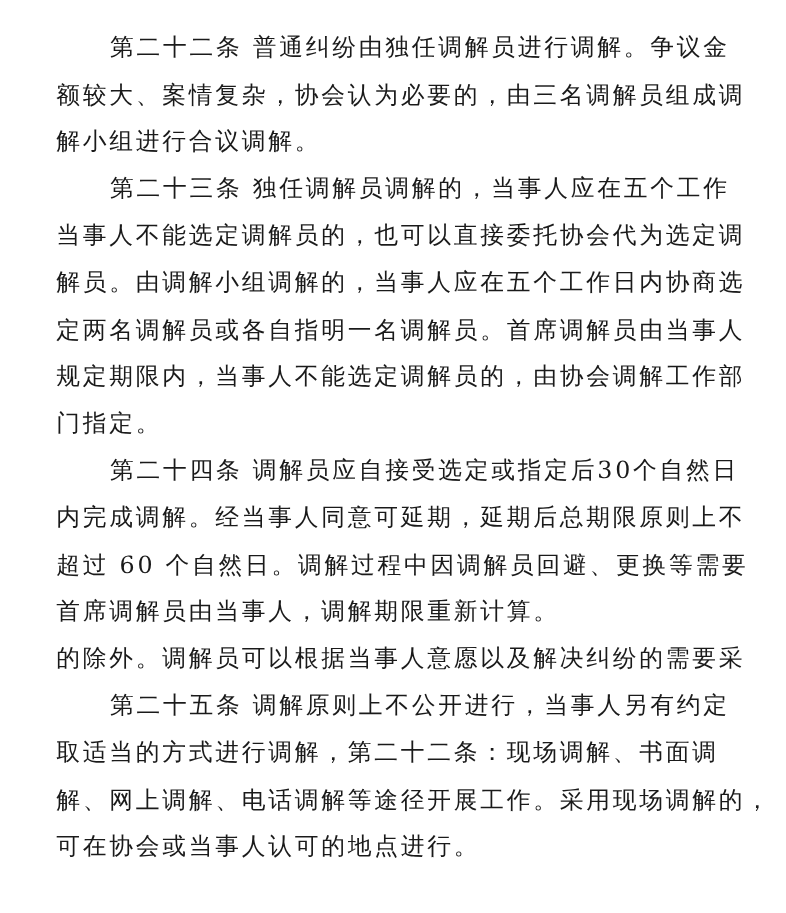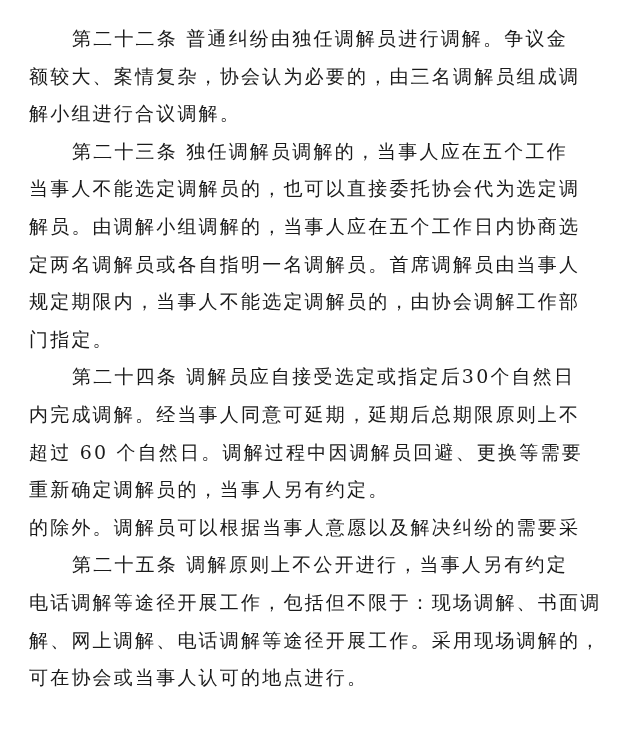--- a/index.html
+++ b/index.html
@@ -5,20 +5,21 @@
   html, body { margin: 0; padding: 0; background: #ffffff; }
   body { width: 629px; height: 730px; overflow: hidden; position: relative; }
   .doc {
     position: absolute; left: 29px; top: 20px; width: 570px;
     font-family: "DejaVu Serif", "Liberation Serif", serif;
     font-size: 19px; color: #1a1a1a;
   }
   .line {
     height: 37.6px; line-height: 37.6px; white-space: nowrap;
     letter-spacing: 2.2px;
+    margin-left: 16px;
   }
   .indent { padding-left: 43px; }
 </style>
 </head>
 <body>
 
 <div class="doc">
   <div>
     <div class="line indent">第二十二条 普通纠纷由独任调解员进行调解。争议金</div>
     <div class="line">额较大、案情复杂，协会认为必要的，由三名调解员组成调</div>
@@ -29,22 +30,22 @@
     <div class="line">当事人不能选定调解员的，也可以直接委托协会代为选定调</div>
     <div class="line">解员。由调解小组调解的，当事人应在五个工作日内协商选</div>
     <div class="line">定两名调解员或各自指明一名调解员。首席调解员由当事人</div>
     <div class="line">规定期限内，当事人不能选定调解员的，由协会调解工作部</div>
     <div class="line">门指定。</div>
   </div>
   <div>
     <div class="line indent">第二十四条 调解员应自接受选定或指定后30个自然日</div>
     <div class="line">内完成调解。经当事人同意可延期，延期后总期限原则上不</div>
     <div class="line">超过 60 个自然日。调解过程中因调解员回避、更换等需要</div>
-    <div class="line">重新确定调解员的，当事人另有约定。</div>
+    <div class="line">首席调解员由当事人，调解期限重新计算。</div>
   </div>
   <div>
     <div class="line">的除外。调解员可以根据当事人意愿以及解决纠纷的需要采</div>
     <div class="line indent">第二十五条 调解原则上不公开进行，当事人另有约定</div>
-    <div class="line">电话调解等途径开展工作，包括但不限于：现场调解、书面调</div>
+    <div class="line">取适当的方式进行调解，第二十二条：现场调解、书面调</div>
     <div class="line">解、网上调解、电话调解等途径开展工作。采用现场调解的，</div>
     <div class="line">可在协会或当事人认可的地点进行。</div>
   </div>
 </div>
 
 </body></html>

